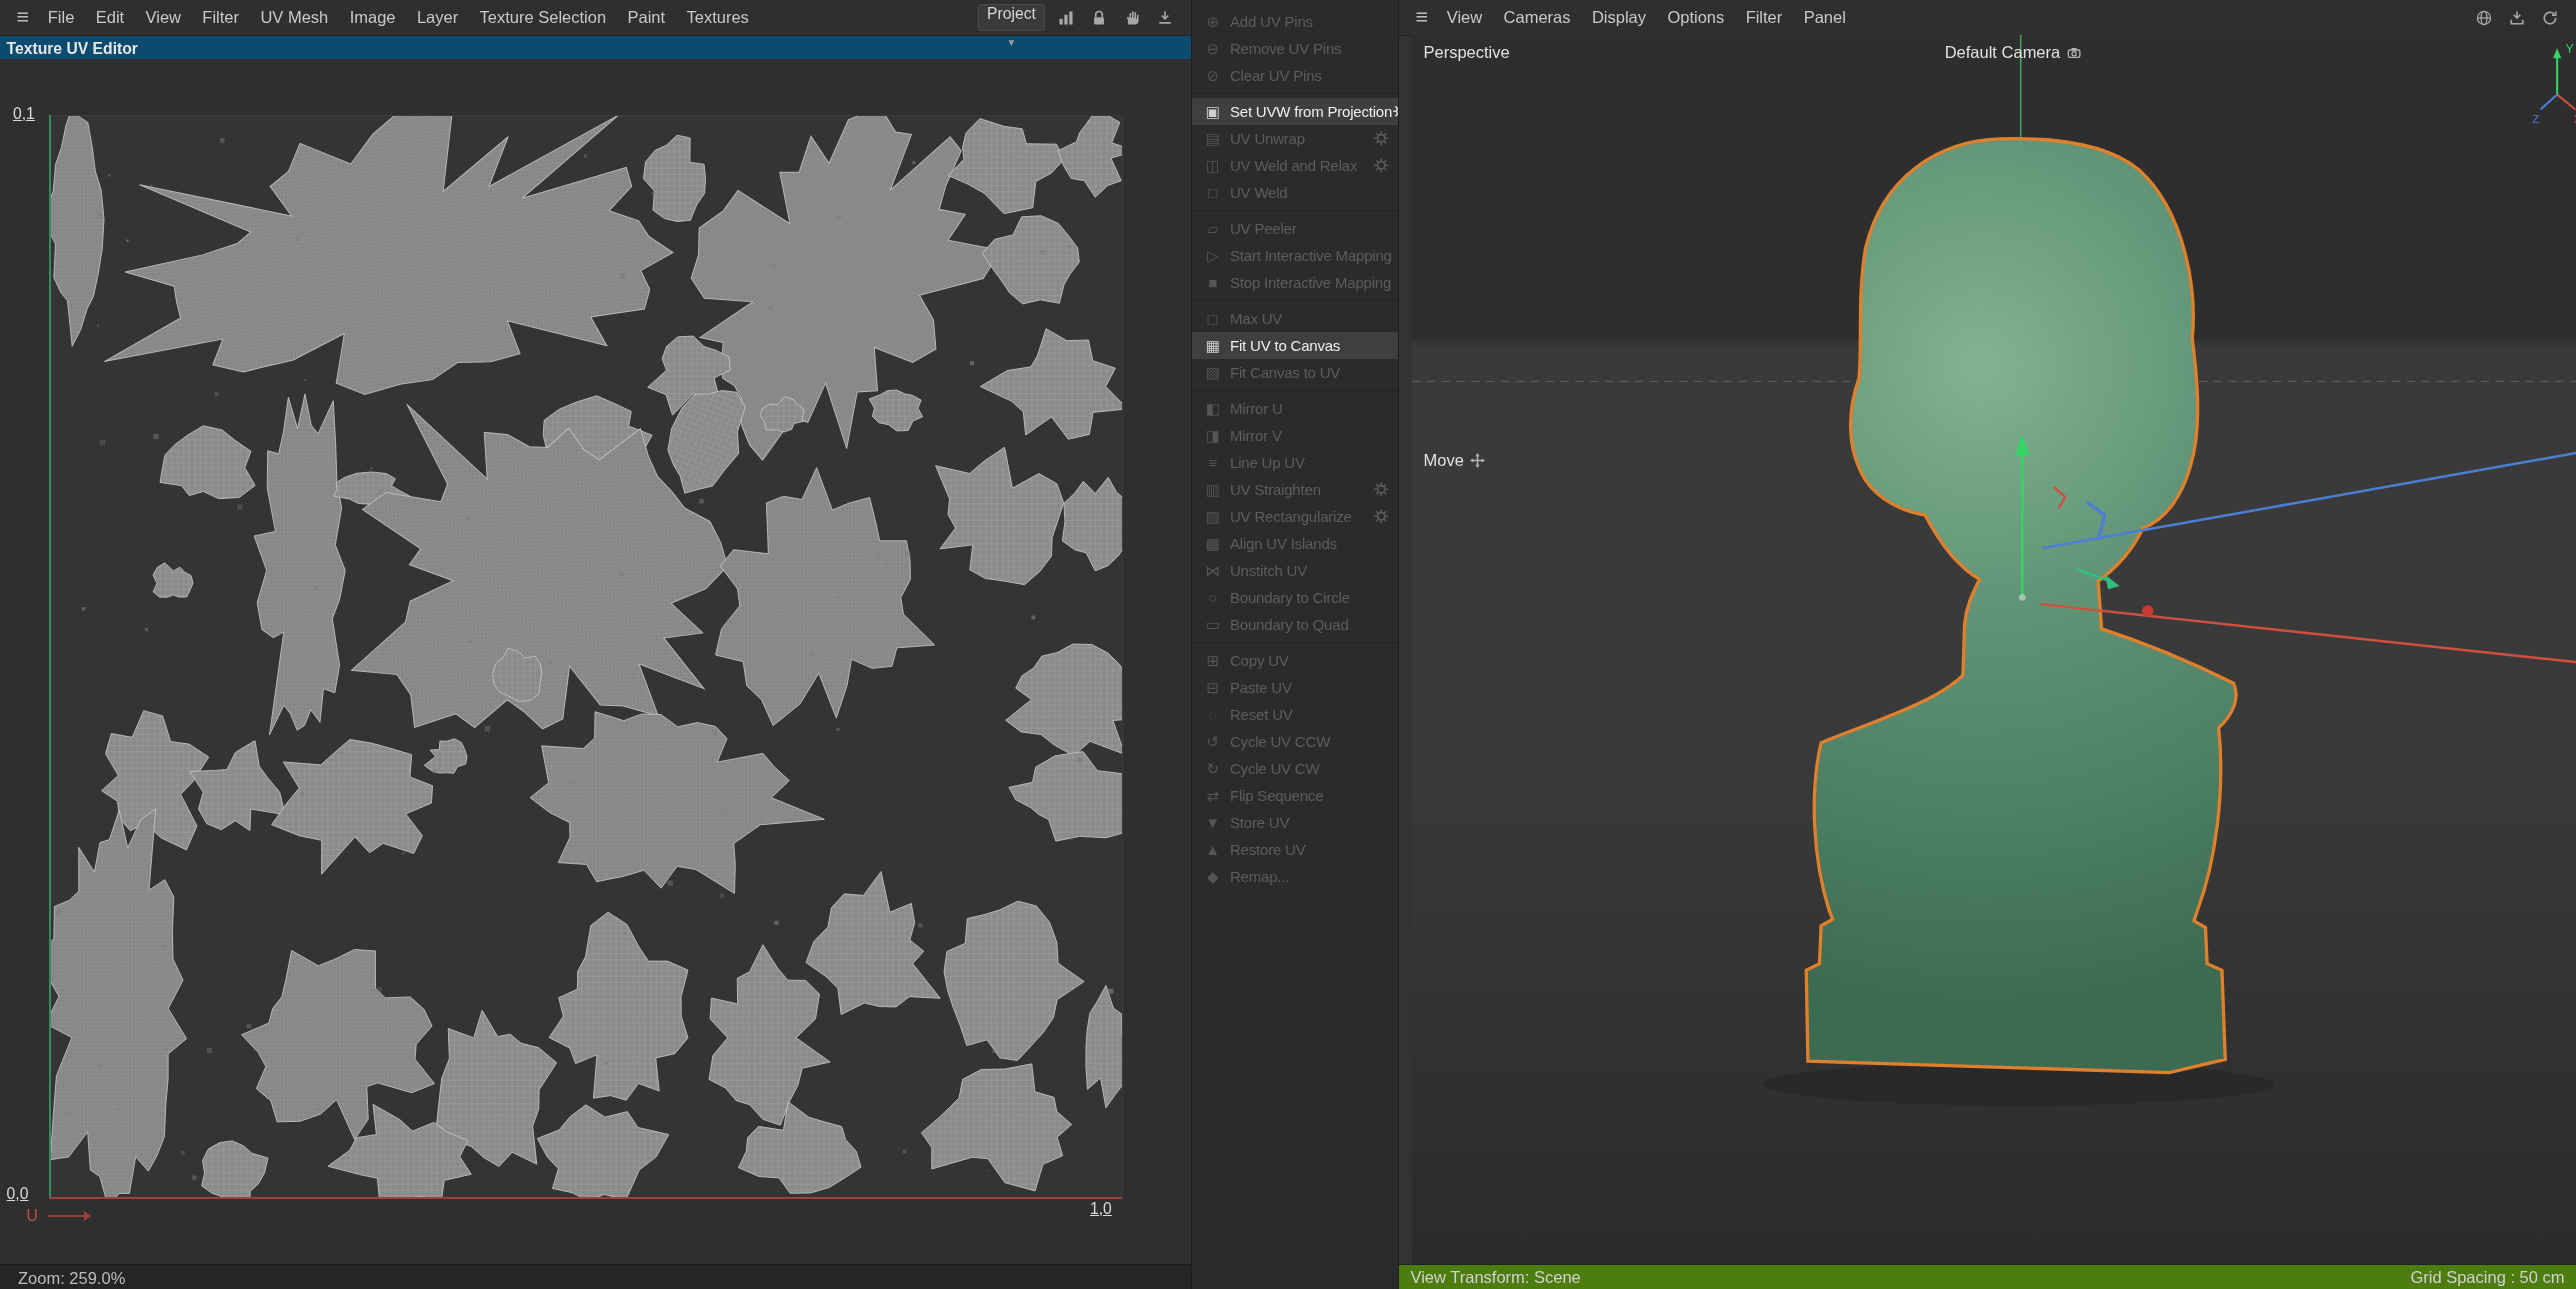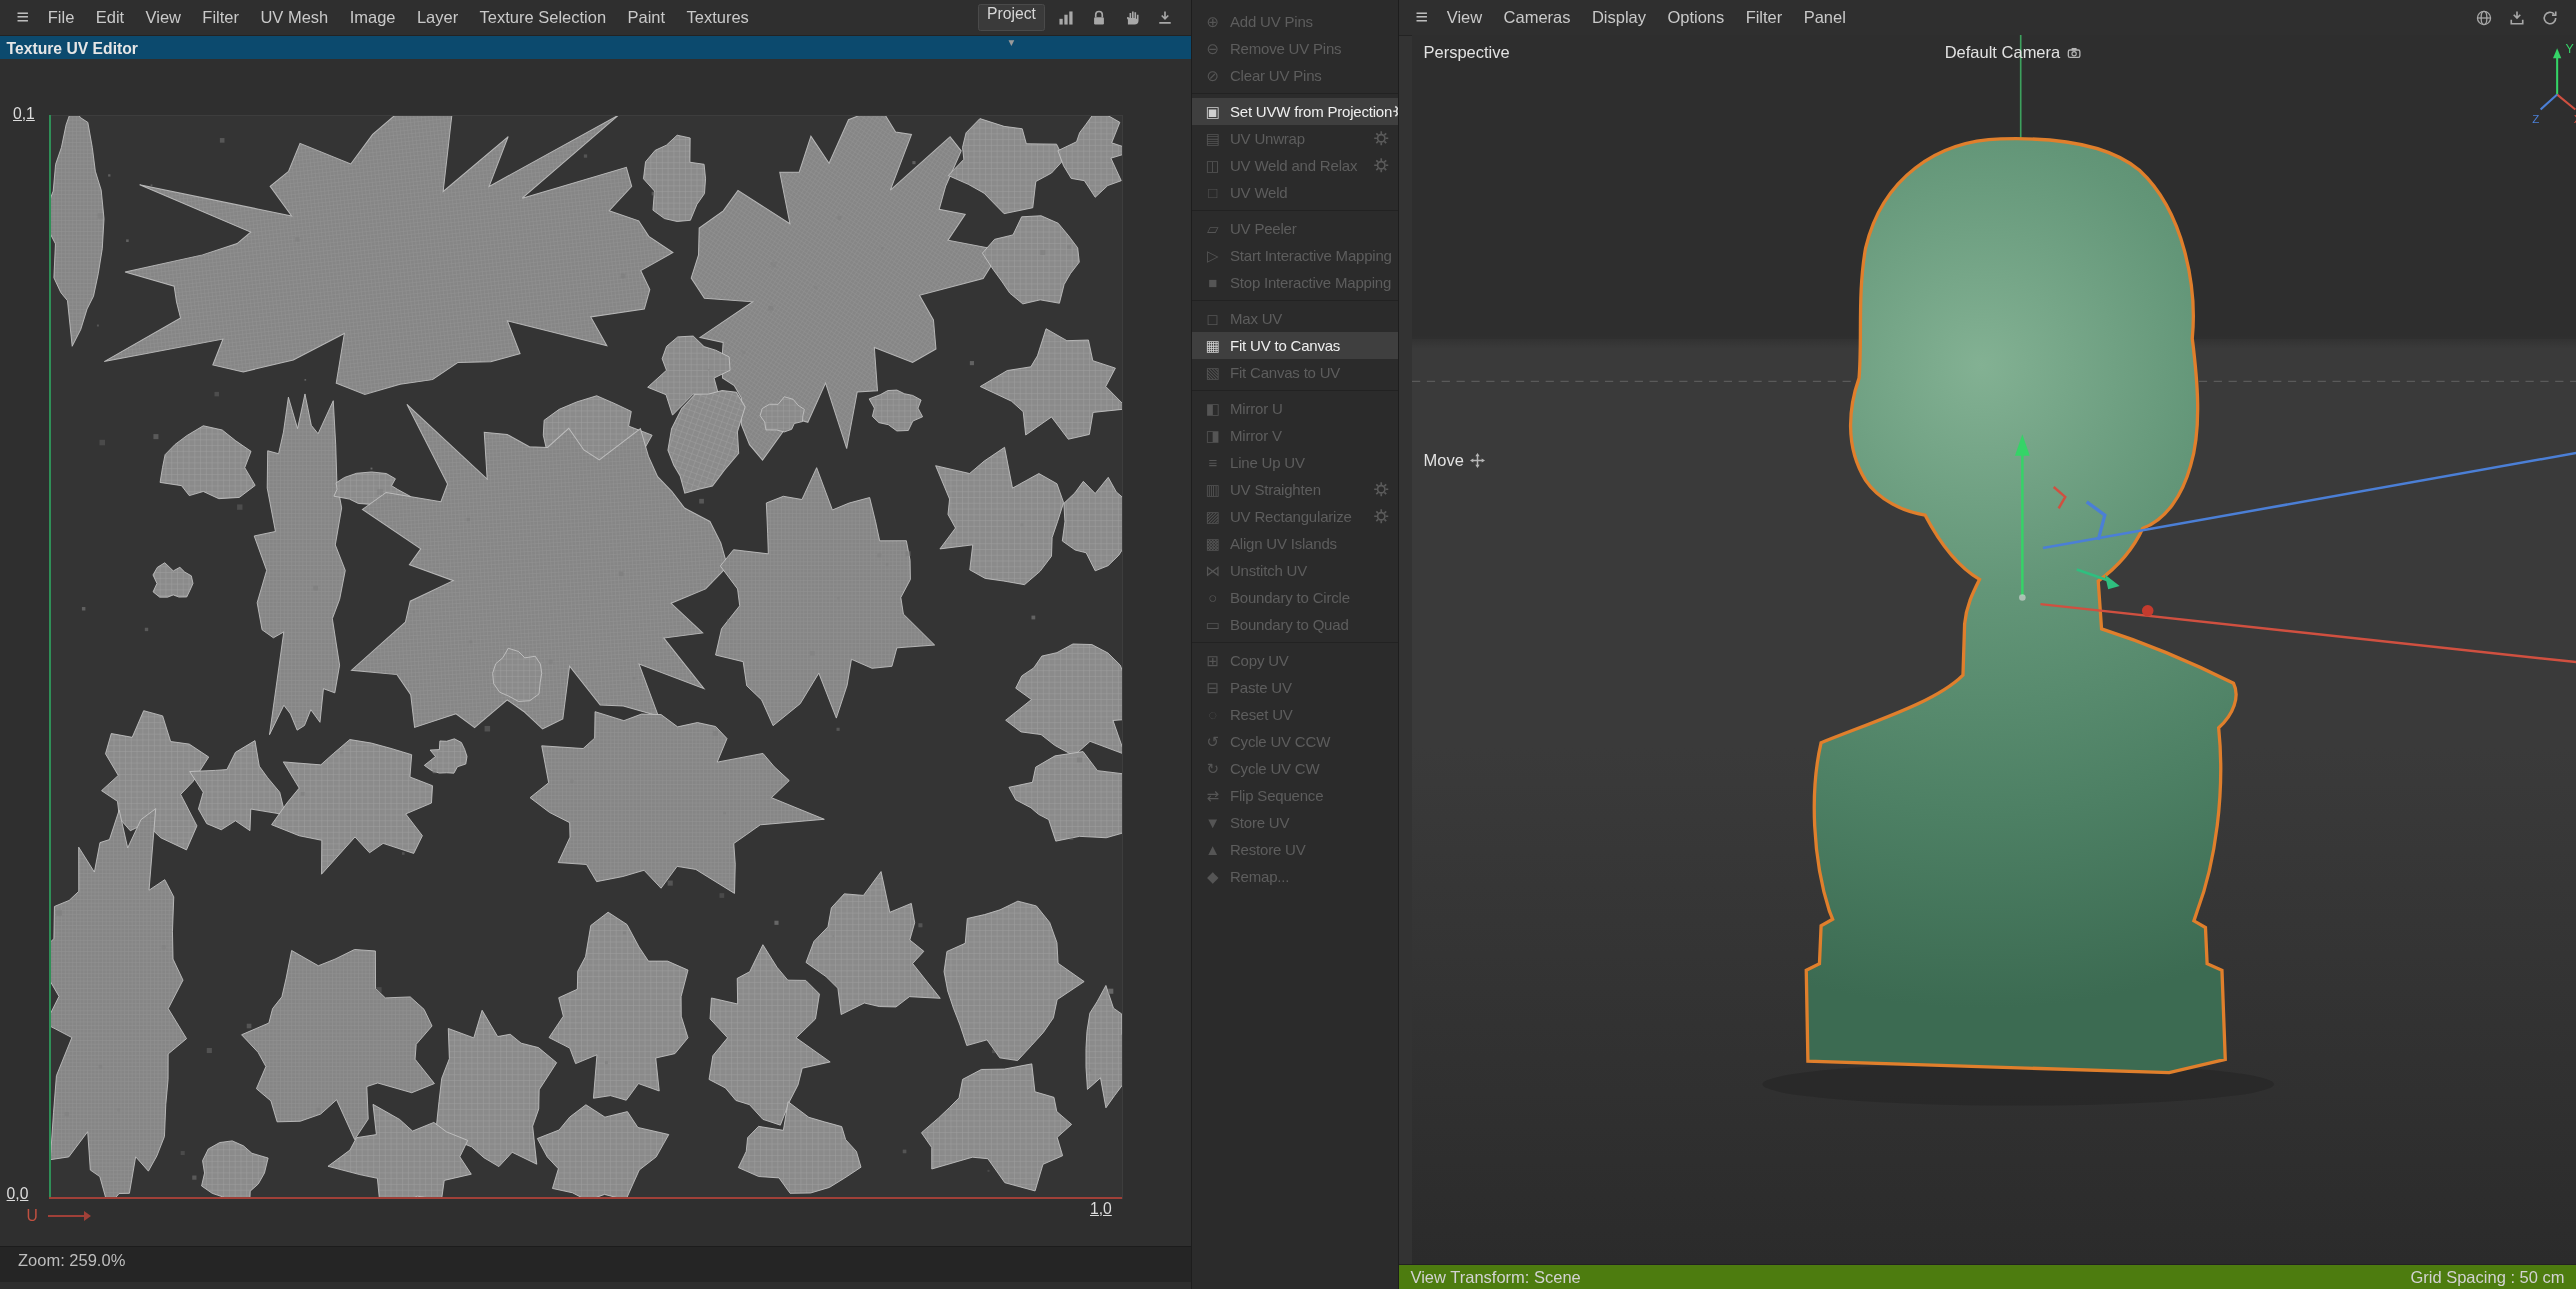--- a/index.html
+++ b/index.html
@@ -28,21 +28,21 @@
   .uv-square svg{display:block;}
   .axis-v{position:absolute;left:49px;top:56px;width:1.6px;height:1083px;background:var(--uv-green,#2f8f57);}
   .axis-h{position:absolute;left:49px;top:1138px;width:1073px;height:1.6px;background:var(--uv-red,#a04038);}
   .corner-label{position:absolute;font-size:15.7px;color:#dcdcdc;text-decoration:underline;}
   .u-axis{position:absolute;left:25px;top:1151px;width:58px;height:33px;}
   .u-axis .u-line{position:absolute;left:23px;top:5px;width:38px;height:1.6px;background:var(--uv-red,#a04038);}
   .u-axis .u-arrow{position:absolute;left:59px;top:0.8px;width:0;height:0;
                    border-left:7.4px solid var(--uv-red,#a04038);border-top:5px solid transparent;border-bottom:5px solid transparent;}
   .u-axis .u-label{position:absolute;left:1.6px;top:-3.3px;color:#c05040;font-size:15.7px;}
 
-  .status-bar{position:absolute;left:0;bottom:8px;width:1191px;height:36px;background:#252525;
+  .status-bar{position:absolute;left:0;bottom:0;width:1191px;height:26px;background:#252525;
               border-top:0.8px solid #1c1c1c;font-size:16.5px;color:#bdbdbd;line-height:26px;padding-left:18px;box-sizing:border-box;}
 
   
   .cmd-panel{position:absolute;left:1191px;top:0;width:208px;height:1290px;background:#2b2b2b;
              border-left:0.8px solid #1d1d1d;border-right:0.8px solid #1d1d1d;box-sizing:border-box;padding-top:8.2px;}
   .cmd-row{height:27px;display:flex;align-items:center;padding:0 8.2px 0 10px;font-size:15px;
            color:#5d5d5d;white-space:nowrap;overflow:hidden;letter-spacing:-0.2px;}
   .cmd-row.enabled{color:#d8d8d8;}
   .cmd-row.active{background:#3f3f3f;color:#efefef;}
   .cmd-icon{width:21.4px;min-width:21.4px;font-size:15px;margin-right:6.6px;color:#555;text-align:center;}

